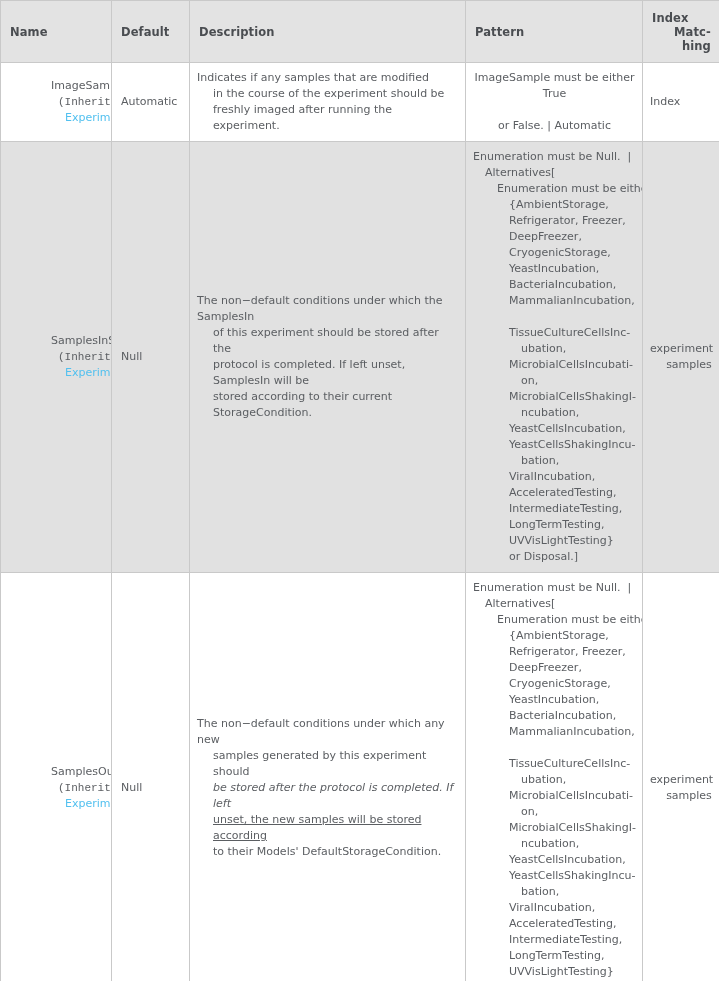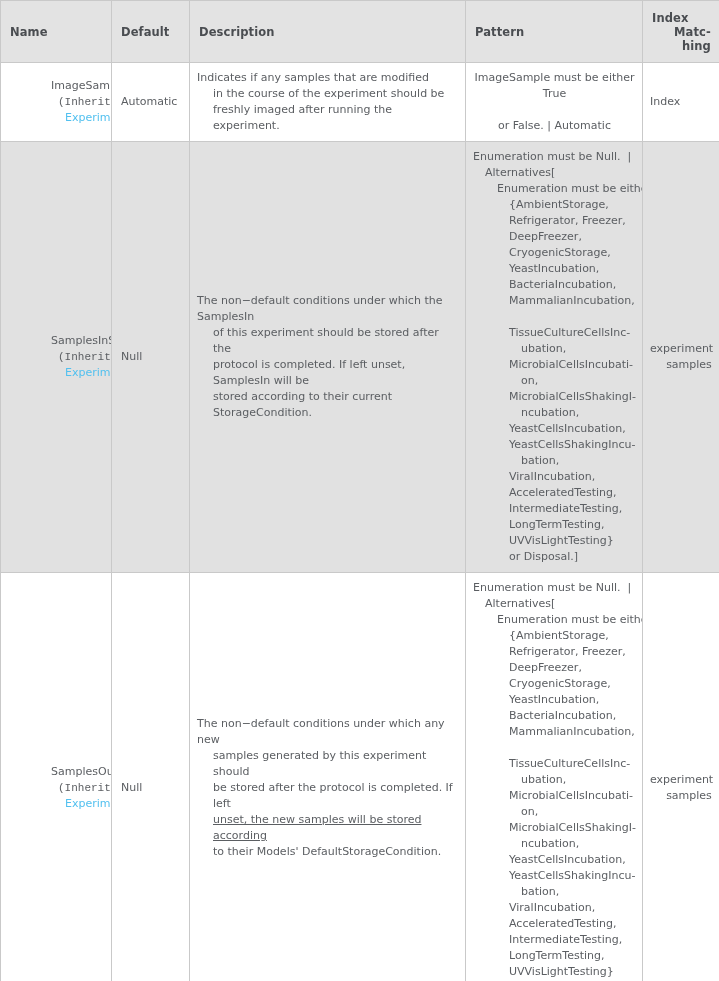--- a/index.html
+++ b/index.html
@@ -226,21 +226,21 @@
             <span class="nm-line nm-l3 link">ExperimentMeasureW</span>
           </div>
         </td>
         <td class="valign-middle">
           <div class="cell cell-default">Null</div>
         </td>
         <td class="valign-middle">
           <div class="cell cell-desc">
             <div style="padding-left: 0px;">The non−default conditions under which any new</div>
             <div style="padding-left: 16px;">samples generated by this experiment should</div>
-            <div style="padding-left: 16px;">be stored after the protocol is completed. If left</div>
+            <div style="padding-left: 16px; font-style: italic;">be stored after the protocol is completed. If left</div>
             <div style="padding-left: 16px; text-decoration: underline;">unset, the new samples will be stored according</div>
             <div style="padding-left: 16px;">to their Models' DefaultStorageCondition.</div>
           </div>
         </td>
         <td class="valign-middle">
           <div class="cell cell-pattern">
             <span class="pat-line pat-i0">Enumeration must be Null.  |</span>
             <span class="pat-line pat-i1">Alternatives[</span>
             <span class="pat-line pat-i2">Enumeration must be either</span>
             <span class="pat-line pat-i3">{AmbientStorage,</span>

